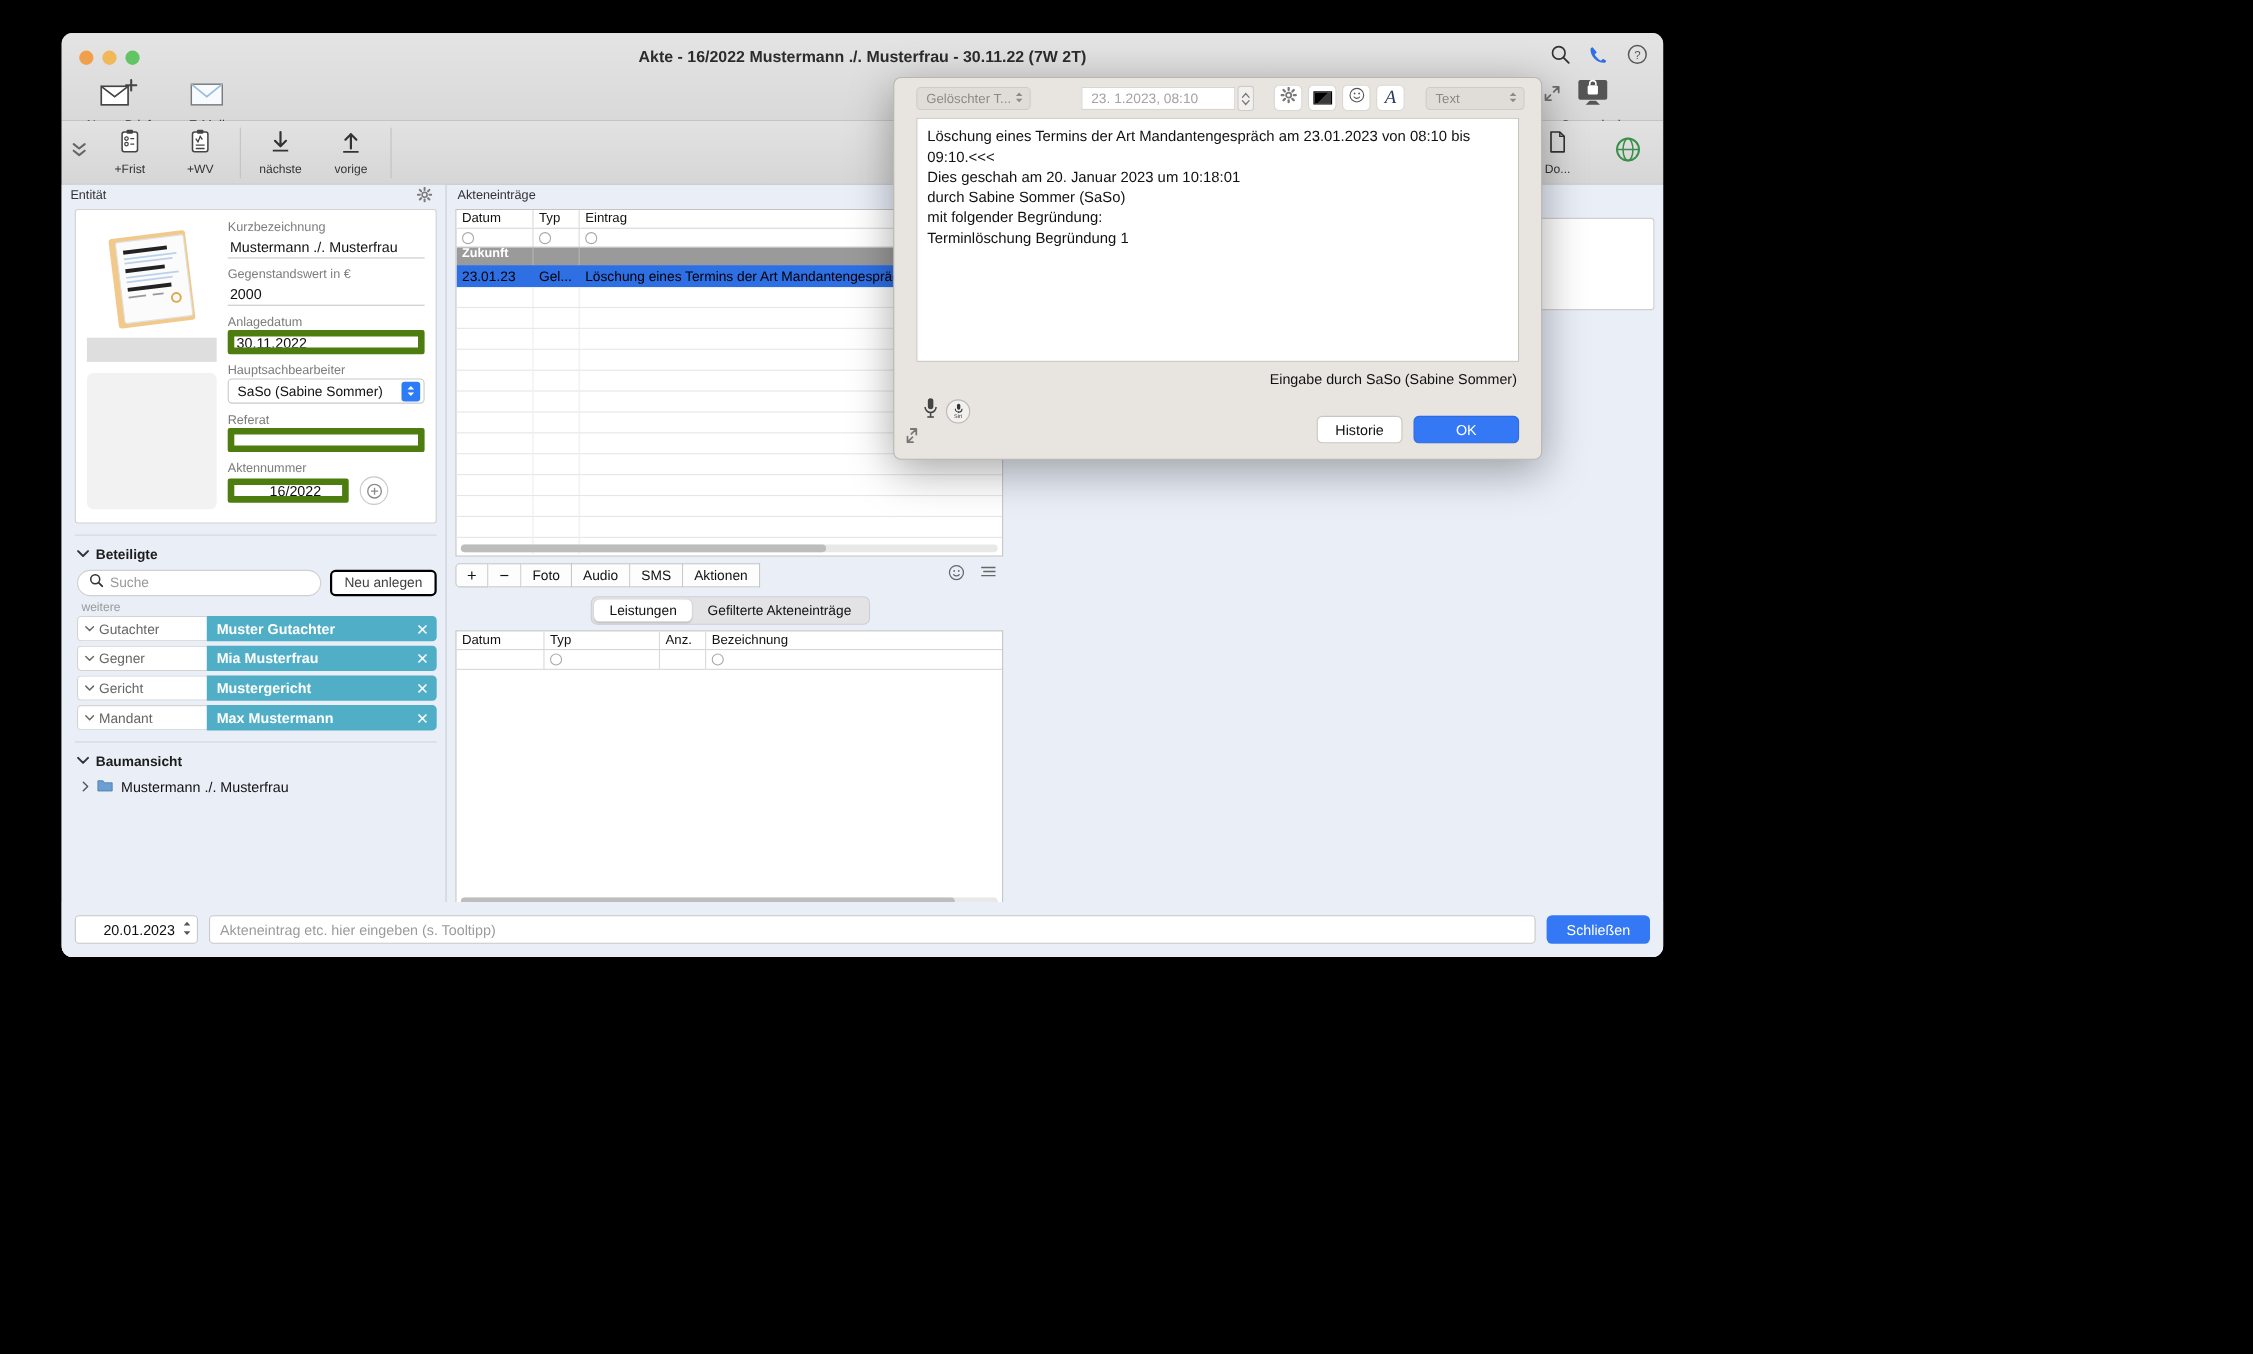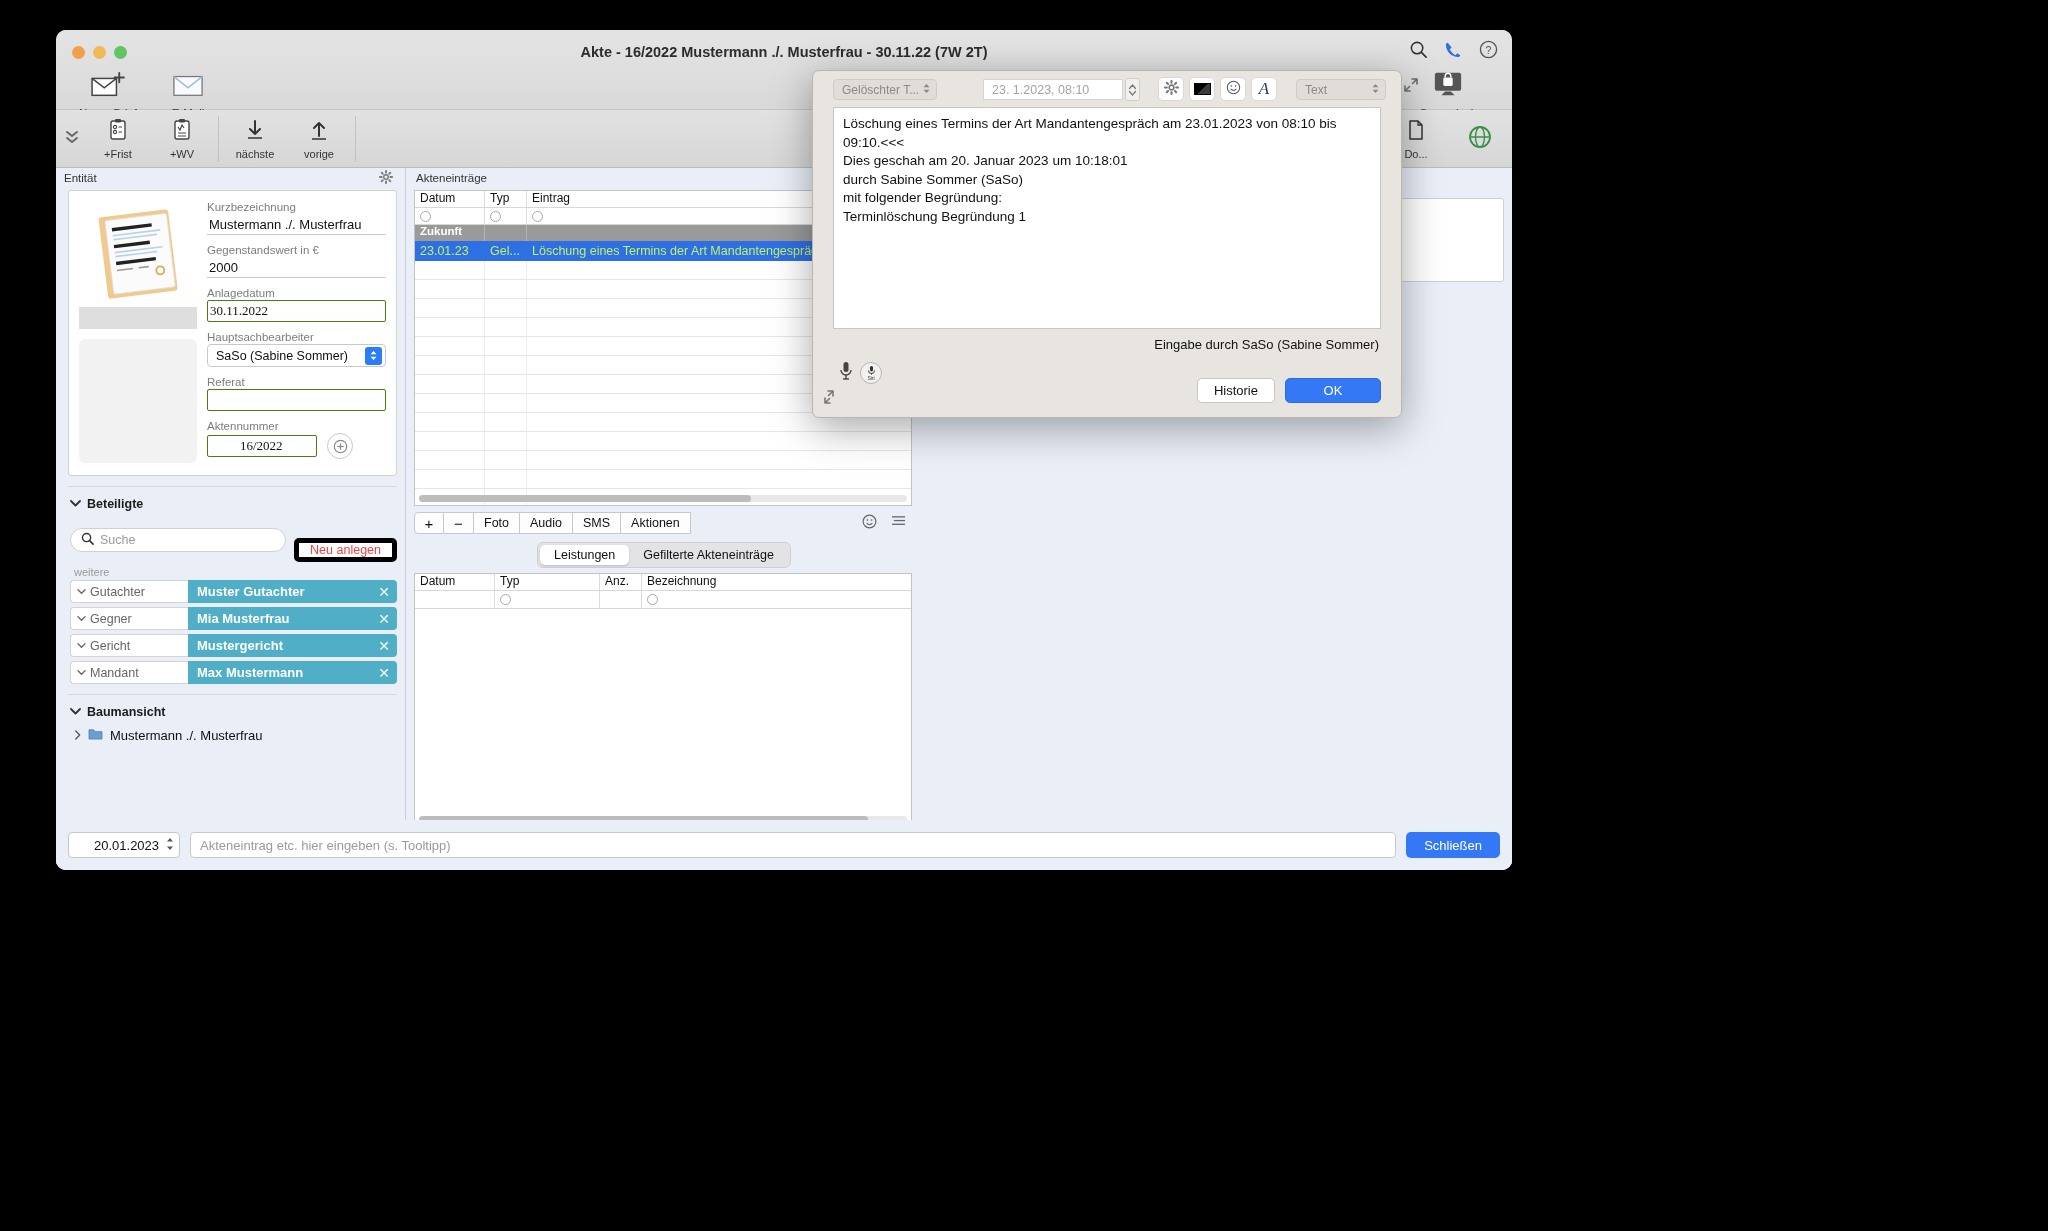--- a/index.html
+++ b/index.html
@@ -94,21 +94,21 @@
   .empty-box {
     margin-top: 10px; height: 124px; background: #f2f2f2; border-radius: 6px;
   }
   .fields { flex: 1; }
   .fl { font-size: 11.5px; color: #7c7c7c; margin-bottom: 1px; }
   .fi {
     width: 100%; height: 21px; border: none; border-bottom: 1px solid #c8c8c8;
     font-size: 13px; color: #111; background: transparent; padding: 0 2px;
     font-family: "Liberation Sans", sans-serif; margin-bottom: 9px;
   }
-  .fi.boxed { border: 1px solid #4d7c0f; border-radius: 2px; height: 22px; font-family: Liberation Serif, serif; }
+  .fi.boxed { border: 6px solid #4d7c0f; border-radius: 2px; height: 22px; }
   .popup {
     width: 100%; height: 23px; border: 1px solid #c9c9c9; border-radius: 4px;
     background: #fff; display: flex; align-items: center; justify-content: space-between;
     padding: 0 3px 0 8px; font-size: 12.5px; color: #111; margin-bottom: 9px;
   }
   .popup .arrows {
     width: 17px; height: 18px; border-radius: 3px; background: #2b7cf6;
     display:flex;align-items:center;justify-content:center;
   }
   .aktnr-row { display: flex; align-items: center; gap: 10px; }
@@ -128,23 +128,23 @@
   .search-box {
     flex: 1; height: 24px; background: #fff; border: 1px solid #d0d0d0; border-radius: 12px;
     display: flex; align-items: center; gap: 6px; padding: 0 10px;
   }
   .search-box input {
     border: none; outline: none; background: transparent; font-size: 12.5px;
     font-family: "Liberation Sans", sans-serif; width: 100%; color: #111;
   }
   .search-box input::placeholder { color: #9a9a9a; }
   .btn-pill {
-    height: 24px; padding: 0 11px; background: #fff; border: 5px solid #000000;
-    border-radius: 5px; font-size: 12.5px; color: #ef4444; display: flex; align-items: center;
-    font-family: "Liberation Sans", sans-serif; white-space: nowrap; margin-top: 20px;
+    height: 24px; padding: 0 11px; background: #fff; border: 2px solid #000000;
+    border-radius: 5px; font-size: 12.5px; color: #404040; display: flex; align-items: center;
+    font-family: "Liberation Sans", sans-serif; white-space: nowrap;
   }
   .weitere { font-size: 11px; color: #9a9a9a; margin: 4px 0 2px 18px; }
   .prow { display: flex; align-items: center; margin: 0 8px 4px 14px; height: 23px; }
   .prole {
     width: 118px; height: 100%; background: #fff; border: 1px solid #d3d3d3;
     border-right: none; border-radius: 4px 0 0 4px;
     display: flex; align-items: center; gap: 4px; padding-left: 6px;
     font-size: 12.5px; color: #666;
   }
   .ptag {
@@ -169,21 +169,21 @@
   .th { font-size: 12px; color: #111; padding-left: 5px; border-right: 1px solid #dadada; }
   .th.c1 { width: 70px; } .th.c2 { width: 42px; } .th.c3 { flex: 1; border-right: none; }
   .tbl-filter { display: flex; height: 17px; border-bottom: 1px solid #d7d7d7; }
   .tf { display: flex; align-items: center; padding-left: 5px; border-right: 1px solid #dadada; }
   .tf.c1 { width: 70px; } .tf.c2 { width: 42px; } .tf.c3 { flex: 1; border-right: none; }
   .circ-sm { width: 11px; height: 11px; border: 1px solid #a8a8a8; border-radius: 50%; }
   .grp-row { display: flex; height: 16px; background: #9a9a9a; }
   .grp-row .gc { border-right: 1px solid #b4b4b4; font-size: 11.5px; font-weight: 700; color: #fff; padding-left: 5px; }
   .gc.c1 { width: 70px; } .gc.c2 { width: 42px; } .gc.c3 { flex: 1; border-right: none; }
   .sel-row { display: flex; height: 20px; background: #2f6fe4; align-items: center; }
-  .sel-row .sc { font-size: 12.5px; color: #bef264; padding-left: 5px; }
+  .sel-row .sc { font-size: 12.5px; color: #000000; padding-left: 5px; }
   .sc.c1 { width: 70px; } .sc.c2 { width: 42px; } .sc.c3 { flex: 1; }
   .empty-rows { }
   .erow { height: 19px; border-bottom: 1px solid #e6e6e6; display: flex; }
   .erow .ec { border-right: 1px solid #ededed; }
   .ec.c1 { width: 70px; } .ec.c2 { width: 42px; } .ec.c3 { flex: 1; border-right: none; }
   .hscroll {
     position: absolute; left: 4px; right: 4px; bottom: 3px; height: 7px;
     background: #e8e8e8; border-radius: 4px;
   }
   .hscroll > i { display:block; width: 68%; height: 100%; background: #bdbdbd; border-radius: 4px; }

